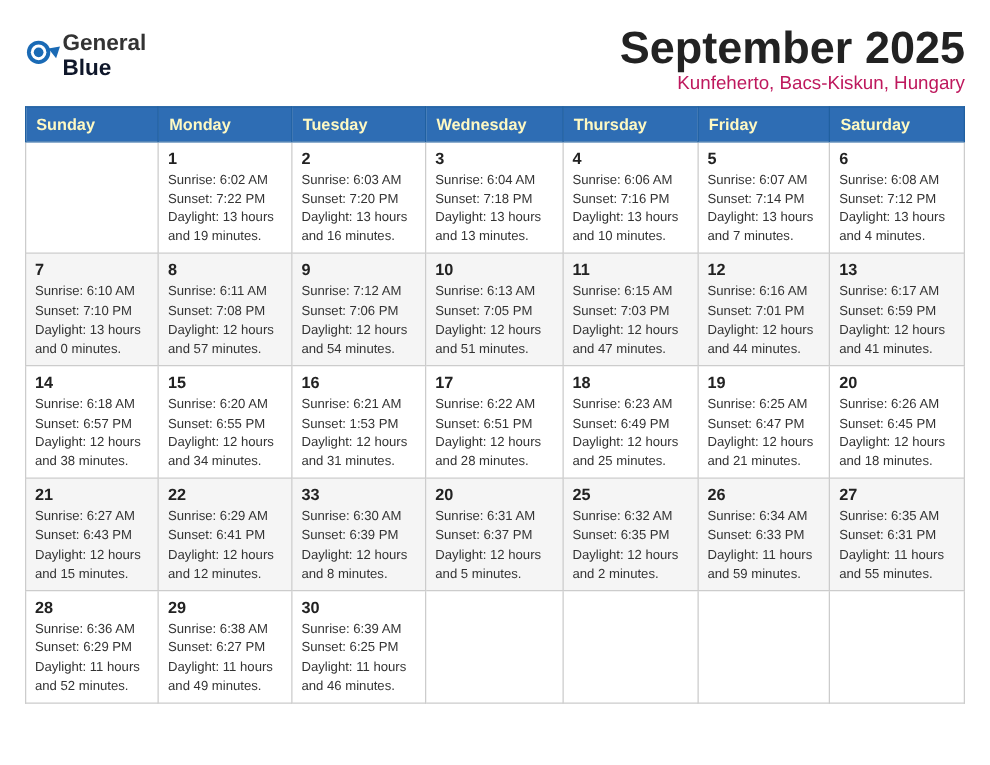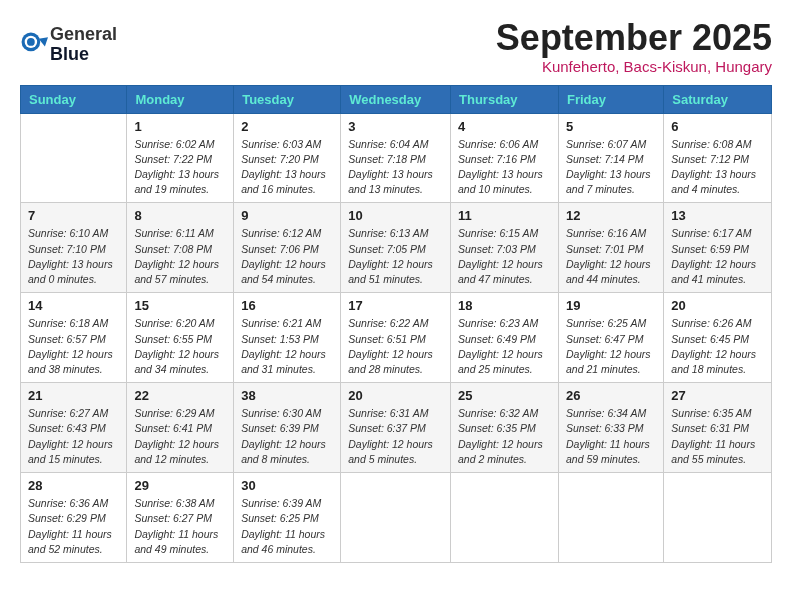--- a/index.html
+++ b/index.html
@@ -46,21 +46,21 @@
       font-size: 15px;
       color: #be185d;
     }
     .calendar-table {
       width: 100%;
       border-collapse: collapse;
       border: 1px solid #ccc;
     }
     .calendar-table th {
       background-color: #2e6db4;
-      color: #5eead4;
+      color: #fef9c3;
       font-size: 13px;
       font-weight: bold;
       text-align: left;
       padding: 6px 8px;
       border: 1px solid #2060a0;
     }
     .calendar-table td {
       vertical-align: top;
       border: 1px solid #ccc;
       padding: 5px 7px;
@@ -77,21 +77,20 @@
       font-size: 13px;
       font-weight: bold;
       color: #222;
       display: block;
       margin-bottom: 3px;
     }
     .day-info {
       font-size: 10.5px;
       color: #333;
       line-height: 1.45;
-      font-style: italic;
     }
     .empty-cell {
       background: #fff !important;
     }
   </style>
 </head>
 <body>
 
 <div class="header-area">
   <div class="logo">
@@ -180,21 +179,21 @@
         </td>
         <td>
           <span class="day-number">8</span>
           <div class="day-info" style="white-space: pre-line;">Sunrise: 6:11 AM
 Sunset: 7:08 PM
 Daylight: 12 hours
 and 57 minutes.</div>
         </td>
         <td>
           <span class="day-number">9</span>
-          <div class="day-info" style="white-space: pre-line;">Sunrise: 6:12 AM
+          <div class="day-info" style="white-space: pre-line;">Sunrise: 7:12 AM
 Sunset: 7:06 PM
 Daylight: 12 hours
 and 54 minutes.</div>
         </td>
         <td>
           <span class="day-number">10</span>
           <div class="day-info" style="white-space: pre-line;">Sunrise: 6:13 AM
 Sunset: 7:05 PM
 Daylight: 12 hours
 and 51 minutes.</div>
@@ -281,21 +280,21 @@
 and 15 minutes.</div>
         </td>
         <td>
           <span class="day-number">22</span>
           <div class="day-info" style="white-space: pre-line;">Sunrise: 6:29 AM
 Sunset: 6:41 PM
 Daylight: 12 hours
 and 12 minutes.</div>
         </td>
         <td>
-          <span class="day-number">38</span>
+          <span class="day-number">33</span>
           <div class="day-info" style="white-space: pre-line;">Sunrise: 6:30 AM
 Sunset: 6:39 PM
 Daylight: 12 hours
 and 8 minutes.</div>
         </td>
         <td>
           <span class="day-number">20</span>
           <div class="day-info" style="white-space: pre-line;">Sunrise: 6:31 AM
 Sunset: 6:37 PM
 Daylight: 12 hours

